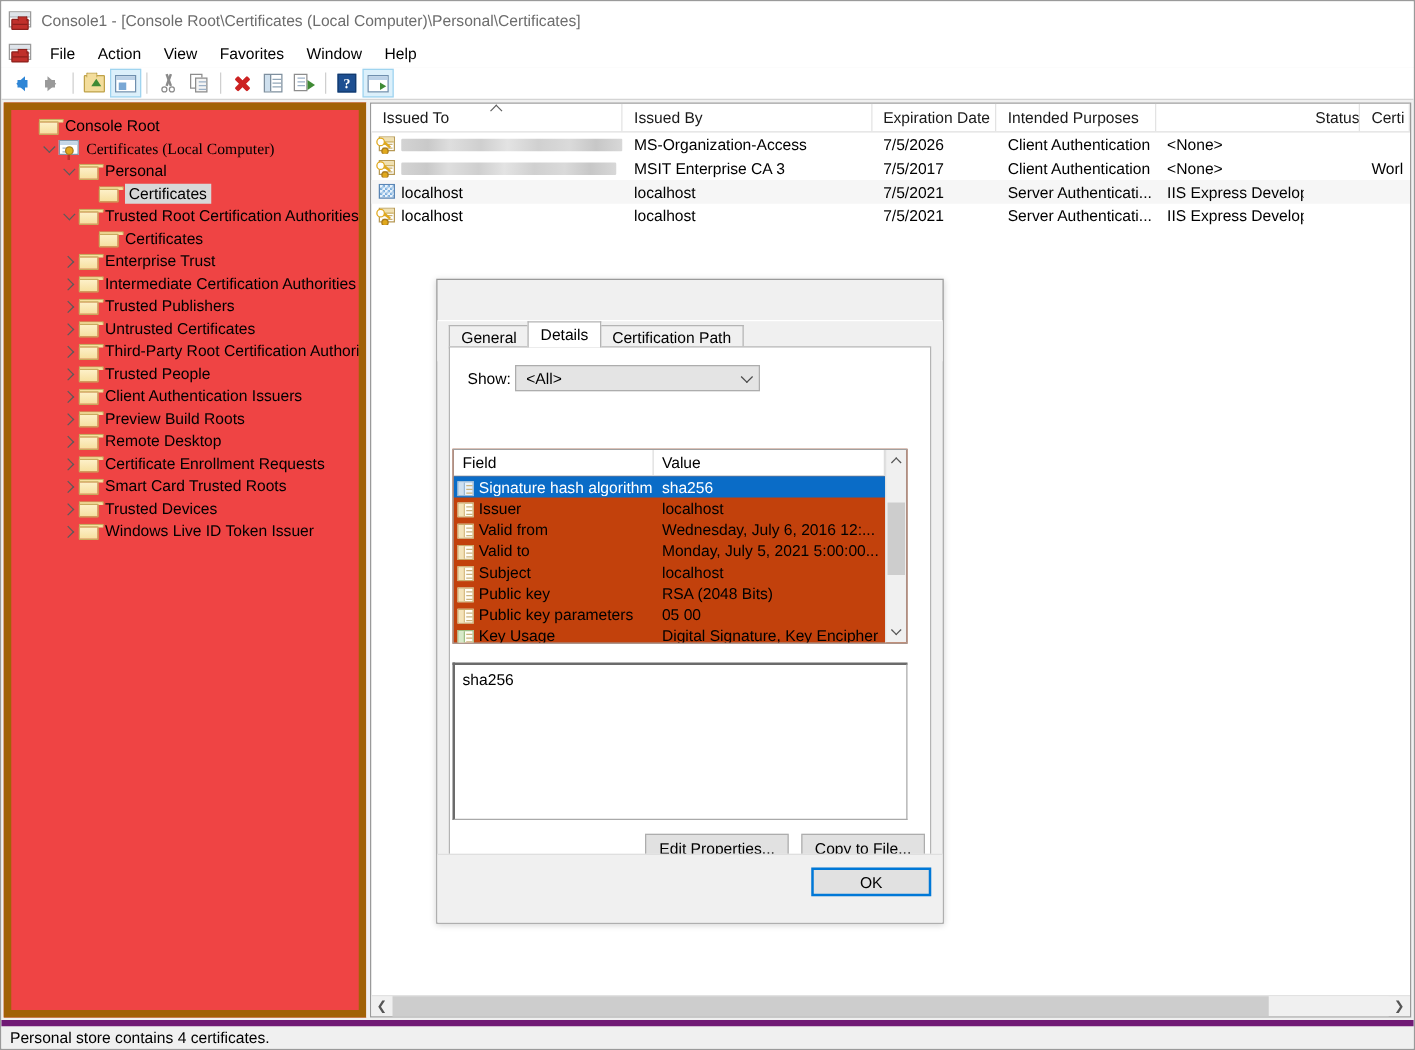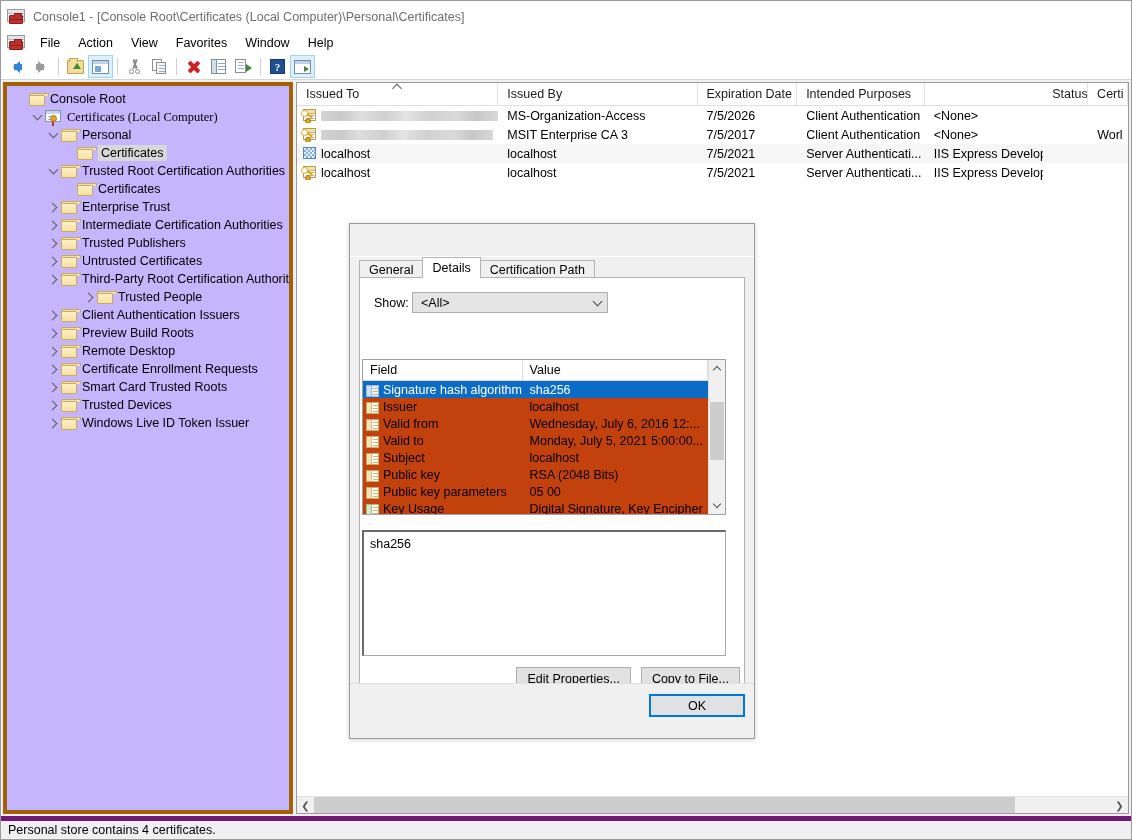--- a/index.html
+++ b/index.html
@@ -142,21 +142,21 @@
   .ico-showhide::before{content:"";position:absolute;left:0;top:0;right:0;height:3px;background:#bcd2e8;}
   .ico-showhide::after{content:"";position:absolute;left:9px;top:5px;width:0;height:0;border-top:3px solid transparent;border-bottom:3px solid transparent;border-left:5px solid #3f8a34;}
 
   
   .content {
     position: absolute; left: 0; top: 79px; right: 0; bottom: 23px;
     background: #f0f0f0;
   }
   .tree-pane {
     position: absolute; left: 2px; top: 2px; width: 290px; bottom: 2px;
-    background: #c4b5fd; border: 4px solid #a16207;
+    background: #ef4444; border: 6px solid #a16207;
     overflow: hidden;
   }
   .splitter {
     position:absolute; left: 292px; top: 2px; width: 3px; bottom: 2px; background:#f0f0f0; cursor: col-resize;
   }
   .list-pane {
     position: absolute; left: 295px; top: 2px; right: 2px; bottom: 2px;
     background: #ffffff; border: 1px solid #9a9a9a;
     overflow: hidden;
   }
@@ -546,21 +546,21 @@
           <div class="tnode" style="padding-left: 38px;">
             <span class="expander">
               <i class="chev right"></i>
             </span>
             <span class="folder">
               <i class="tab"></i>
               <i class="body"></i>
             </span>
             <span class="tlabel">Third-Party Root Certification Authorities</span>
           </div>
-          <div class="tnode" style="padding-left: 38px; margin-left: 36px;">
+          <div class="tnode" style="padding-left: 38px;">
             <span class="expander">
               <i class="chev right"></i>
             </span>
             <span class="folder">
               <i class="tab"></i>
               <i class="body"></i>
             </span>
             <span class="tlabel">Trusted People</span>
           </div>
           <div class="tnode" style="padding-left: 38px;">

